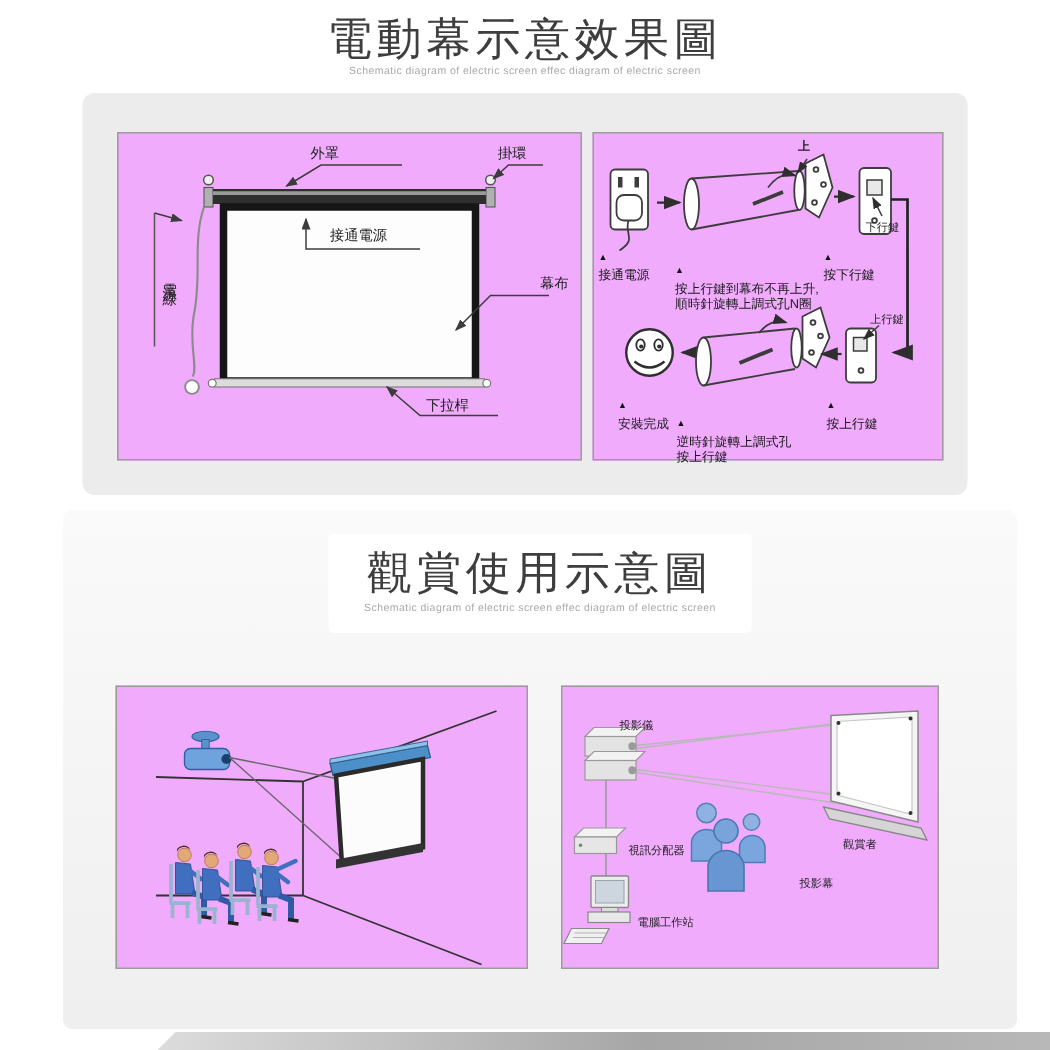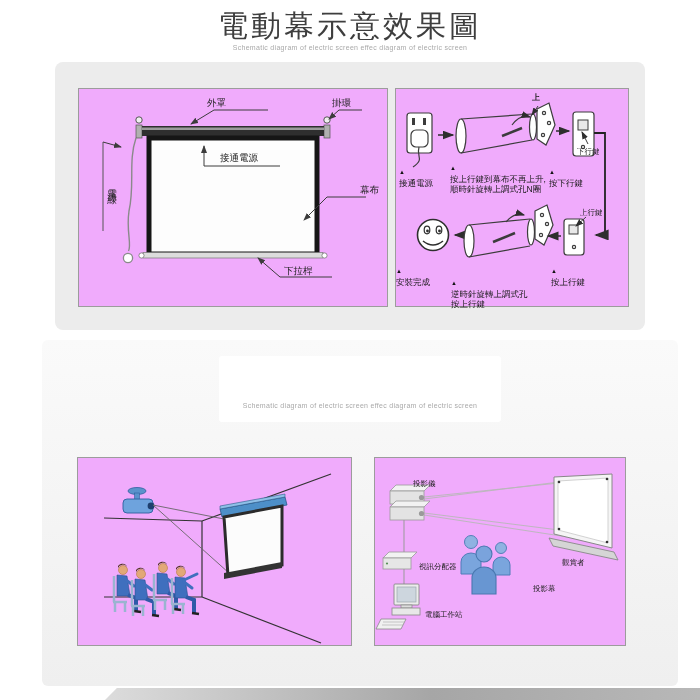--- a/index.html
+++ b/index.html
@@ -151,42 +151,43 @@
           <circle cx="178" cy="158" r="1.6"></circle>
           <line x1="190" y1="128" x2="180" y2="137" stroke-width="1" marker-end="url(#arrB)"></line>
         </g>
       </svg>
       <div class="lbl-xs" style="left:136px;top:4px;">上</div>
       <div class="lbl-sm" style="left:181px;top:58px;">下行鍵</div>
       <div class="lbl-sm" style="left:184px;top:119px;">上行鍵</div>
       <div class="cap" style="left:3px;top:80px;width:60px;">
         <span>接通電源</span>
       </div>
-      <div class="cap" style="left:54px;top:76px;width:104px;">
+      <div class="cap" style="left:54px;top:89px;width:104px;">
         <span>按上行鍵到幕布不再上升,</span>
         <span>順時針旋轉上調式孔N圈</span>
       </div>
       <div class="cap" style="left:153px;top:80px;width:60px;">
         <span>按下行鍵</span>
       </div>
-      <div class="cap" style="left:0px;top:179px;width:52px;">
+      <div class="cap" style="left:0px;top:179px;width:52px;padding-left:16px;">
         <span>安裝完成</span>
       </div>
       <div class="cap" style="left:55px;top:191px;width:100px;">
         <span>逆時針旋轉上調式孔</span>
         <span>按上行鍵</span>
       </div>
       <div class="cap" style="left:155px;top:179px;width:60px;">
         <span>按上行鍵</span>
       </div>
     </div>
   </div>
 
   <div class="card2">
     <div class="title-back"></div>
+    <div class="sec-title" style="top:22px;">觀賞使用示意圖</div>
     <div class="sec-sub" style="top:62px;">Schematic diagram of electric screen effec diagram of electric screen</div>
 
     <div class="panel panelC">
       <svg width="273" height="187" viewBox="0 0 273 187">
         <defs>
           <g id="person">
             <path d="M0,14 L0,40 M-1,40 L13,40 M1,40 L1,50 M11,40 L11,50" stroke="#9ab4d0" stroke-width="2.5" fill="none"></path>
             <circle cx="9" cy="8" r="4.5" fill="#e2a878" stroke="#b5793f" stroke-width="0.6"></circle>
             <path d="M4,6 a5,5 0 0 1 9,-1 l-1,-2 a5.5,5.5 0 0 0 -8,1 z" fill="#4a3018"></path>
             <path d="M3,13 L13,14 L16,34 L3,34 Z" fill="#3f6fbe" stroke="#2c4f8e" stroke-width="0.6"></path>

